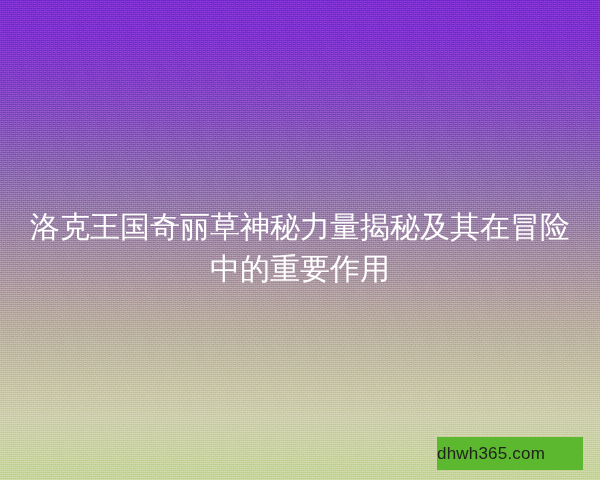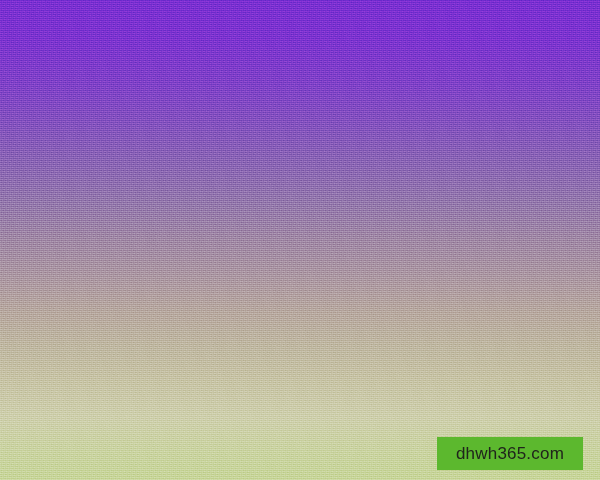--- a/index.html
+++ b/index.html
@@ -84,34 +84,36 @@
   #site-badge {
     position: absolute;
     left: 437px;
     top: 437px;
     width: 146px;
     height: 33px;
     background: #5cb82e;
     color: #20241c;
     font-size: 17px;
     line-height: 33px;
-    text-align: center;
+    text-align: left;
     letter-spacing: 0.2px;
     z-index: 4;
   }
 </style>
 </head>
 <body>
 
 <div id="poster">
 
   <div id="gradient-layer"></div>
 
   <div id="noise-layer"></div>
 
   <div id="noise-layer-2"></div>
 
+  <div id="title-block">洛克王国奇丽草神秘力量揭秘及其在冒险
+中的重要作用</div>
 
   <div id="site-badge">
     <span>dhwh365.com</span>
   </div>
 
 </div>
 
 </body></html>

